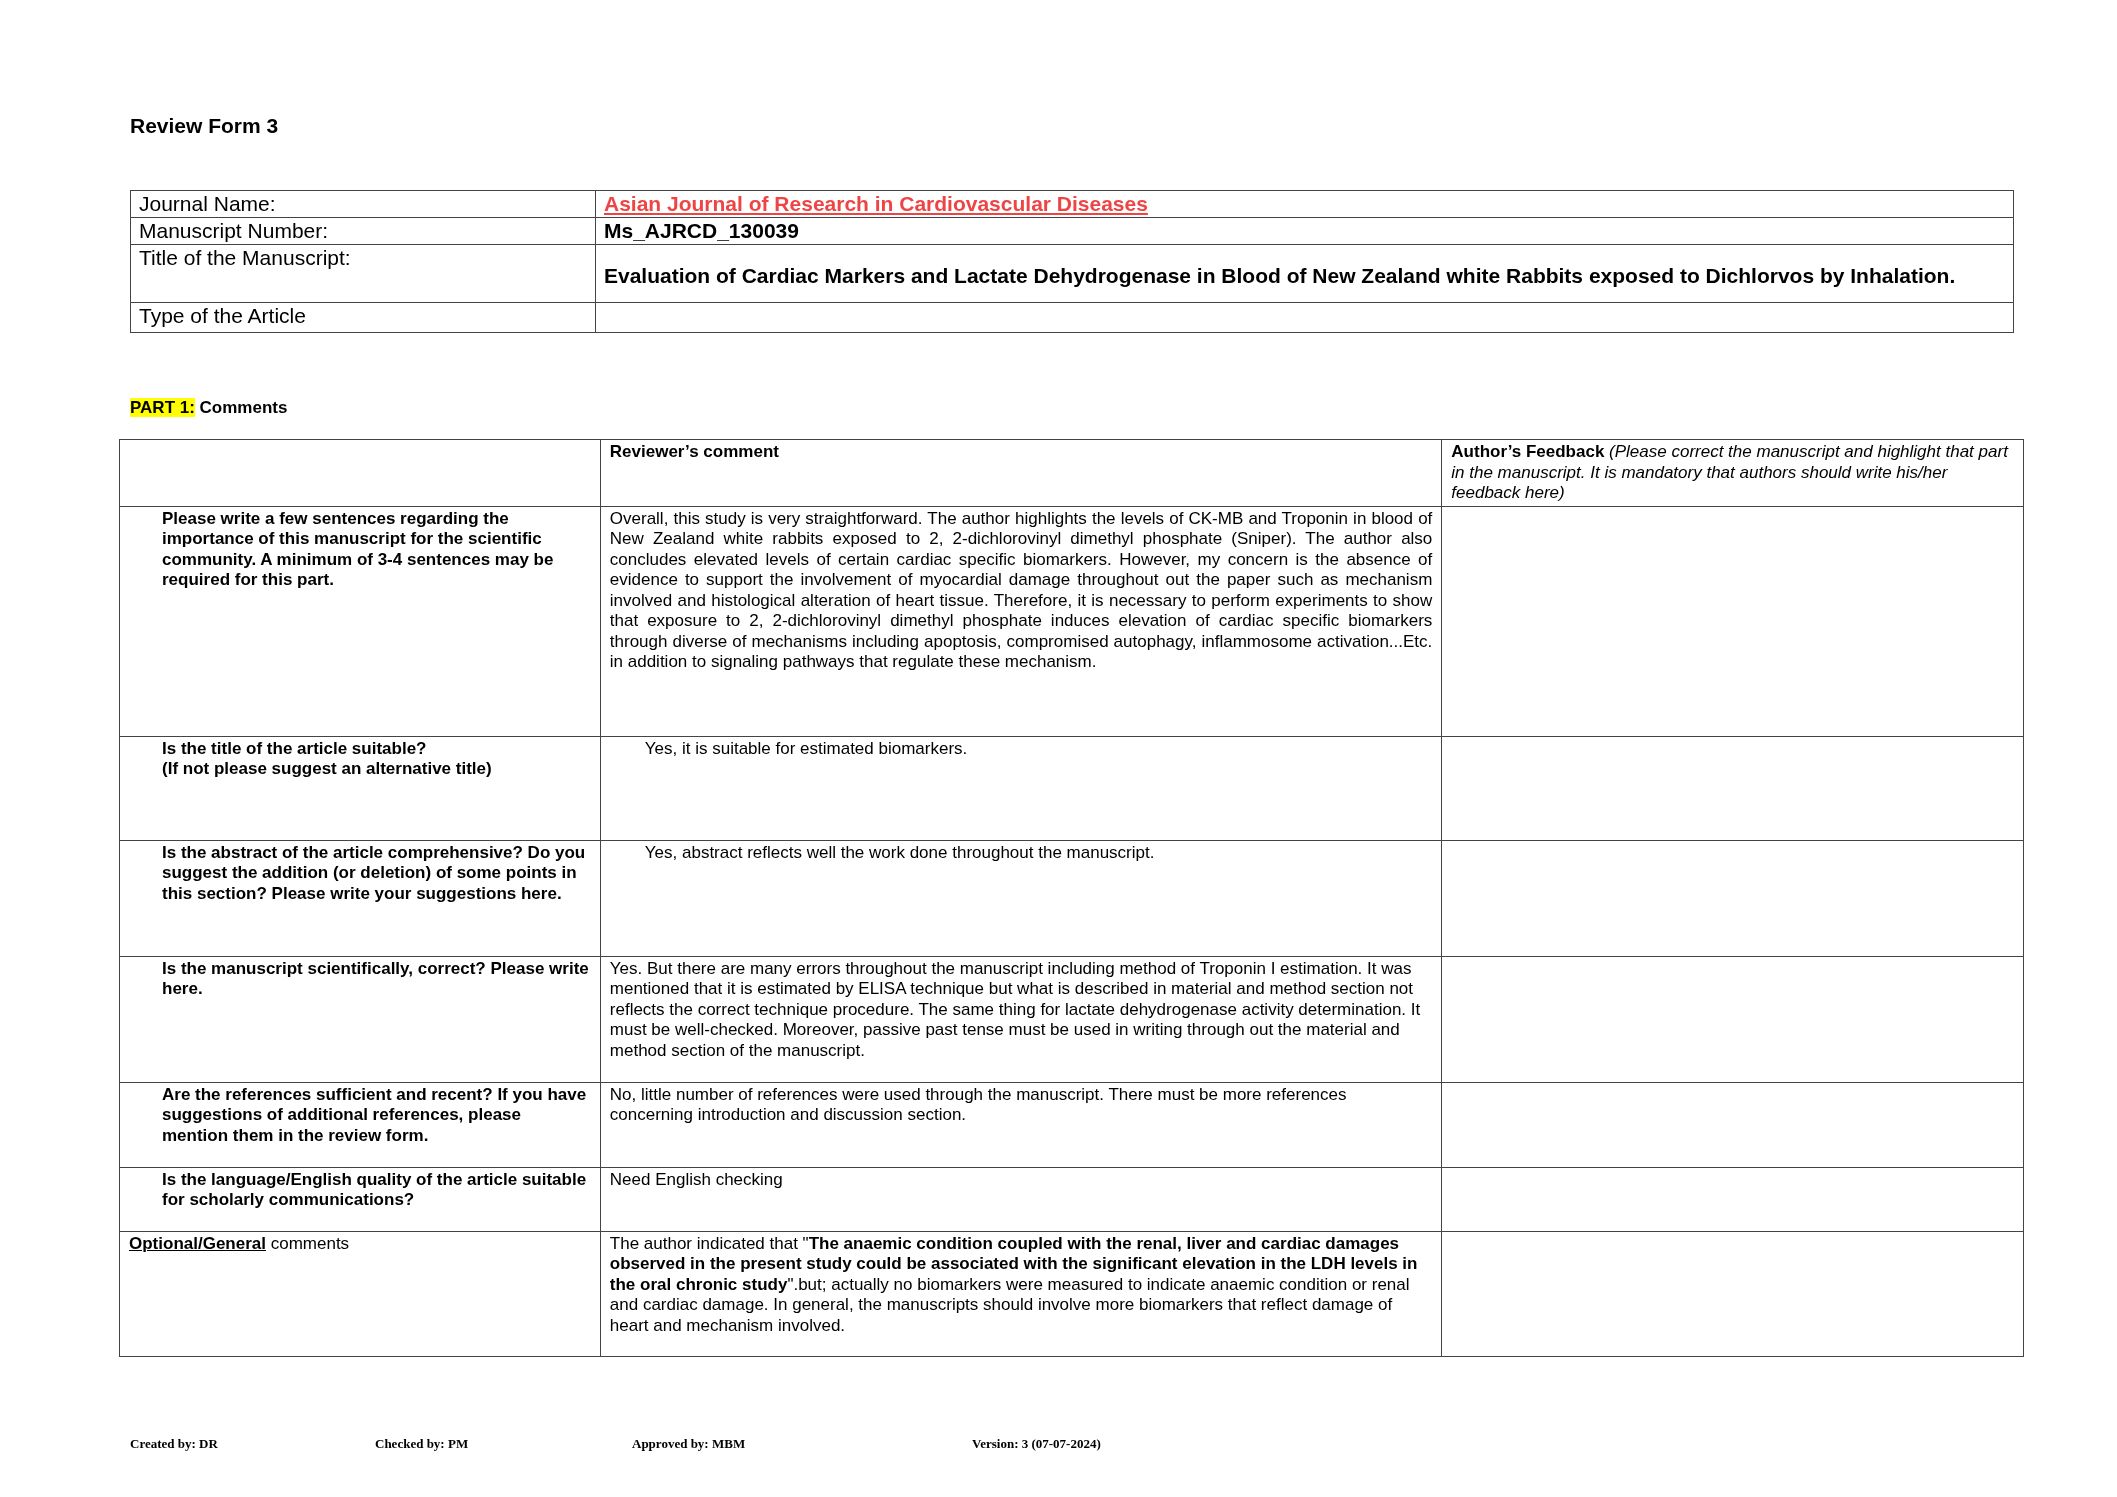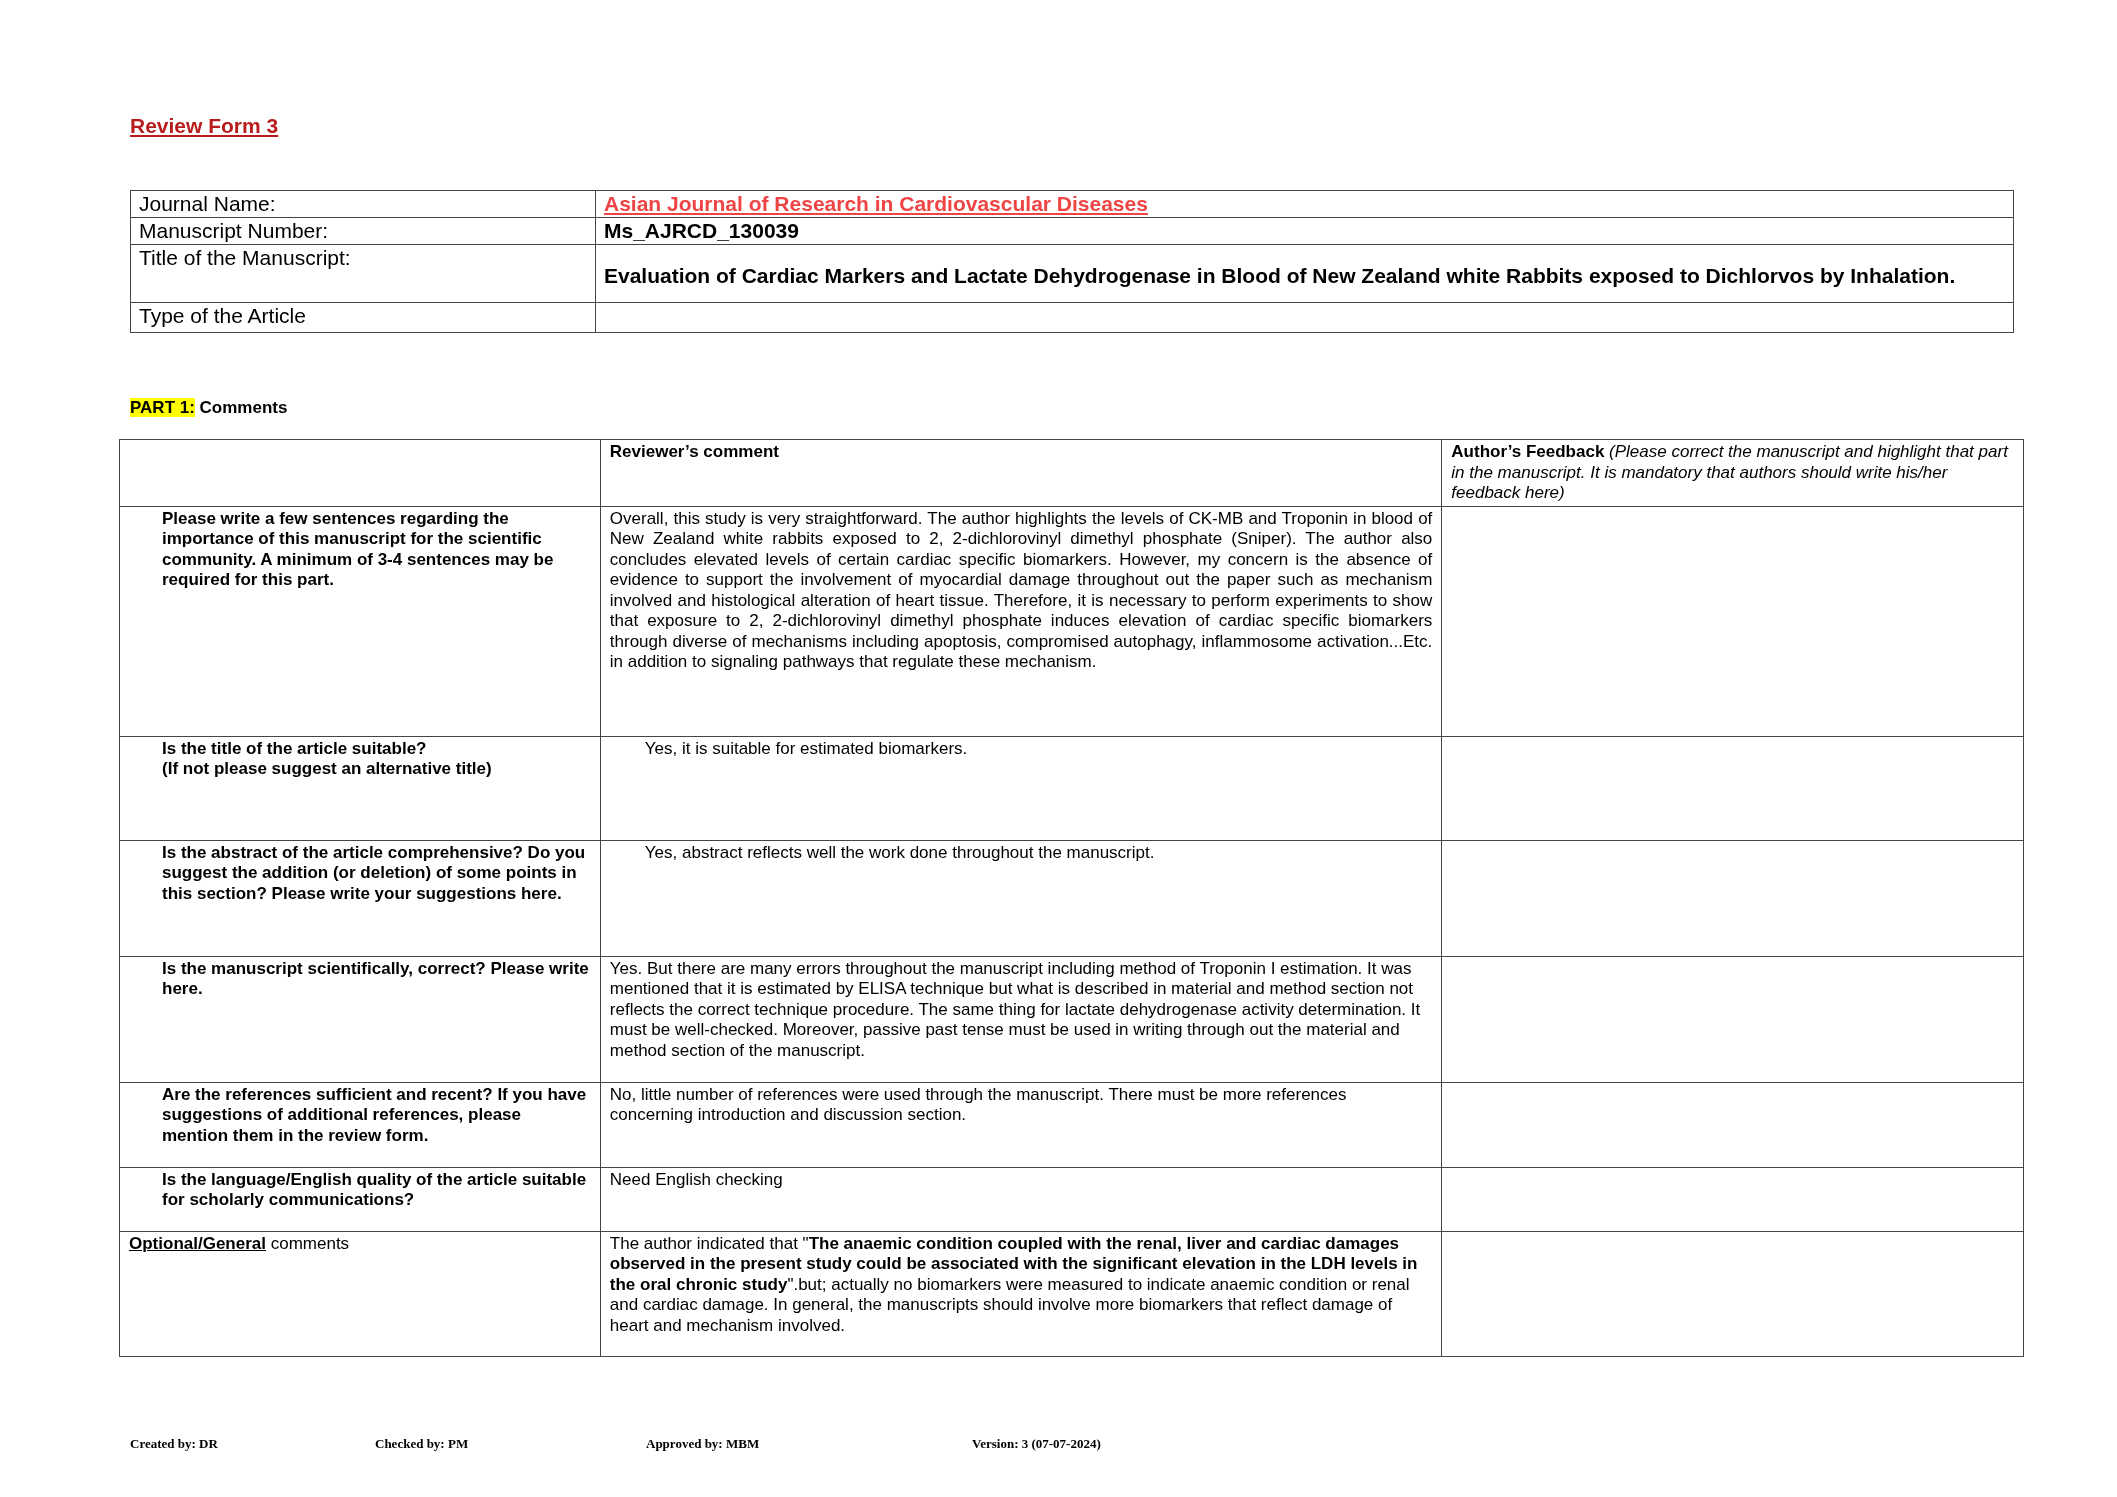--- a/index.html
+++ b/index.html
@@ -2,21 +2,21 @@
 <html><head>
 <meta charset="utf-8">
 <style>
   html, body { margin: 0; padding: 0; background: #ffffff; }
   body {
     width: 2117px; height: 1497px; position: relative; overflow: hidden;
     font-family: "Liberation Sans", sans-serif; color: #000;
   }
   .form-title {
     position: absolute; left: 130px; top: 114px;
-    font-size: 21px; font-weight: bold; color: #b91c1c; text-decoration: underline;
+    font-size: 21px; font-weight: bold; color: #000000; 
   }
   
   .meta-table {
     position: absolute; left: 130px; top: 190px; width: 1884px;
     border-collapse: collapse; font-size: 21px;
   }
   .meta-table td { border: 1.5px solid #444; padding: 1px 8px; vertical-align: top; }
   .meta-table td.label { width: 448px; }
   .meta-table tr.r-journal td { height: 24px; }
   .meta-table tr.r-number td { height: 24px; }
@@ -56,21 +56,21 @@
   .row-7 td { height: 120px; }
   .b { font-weight: bold; }
 
   .footer {
     position: absolute; top: 1436px; left: 0; width: 2117px;
     font-family: "Liberation Serif", serif; font-size: 13px;
   }
   .footer span { position: absolute; white-space: nowrap; font-weight: bold; }
   .f-created { left: 130px; }
   .f-checked { left: 375px; }
-  .f-approved { left: 646px; }
+  .f-approved { left: 632px; }
   .f-version { left: 972px; }
 </style>
 </head>
 <body>
 
 <div class="form-title">Review Form 3</div>
 
 <table class="meta-table">
   <tbody>
       <tr class="r-journal">

